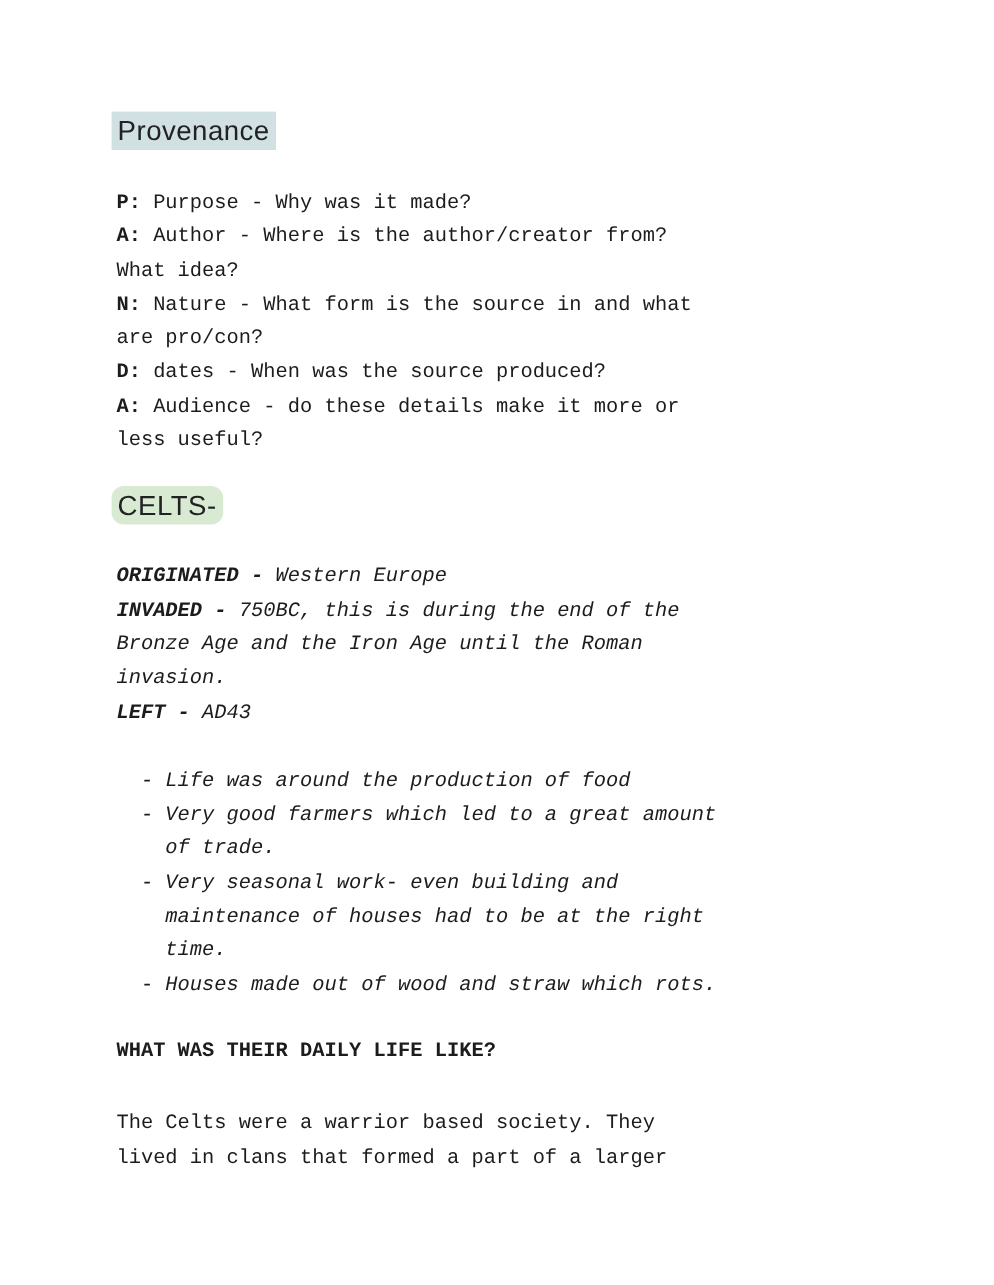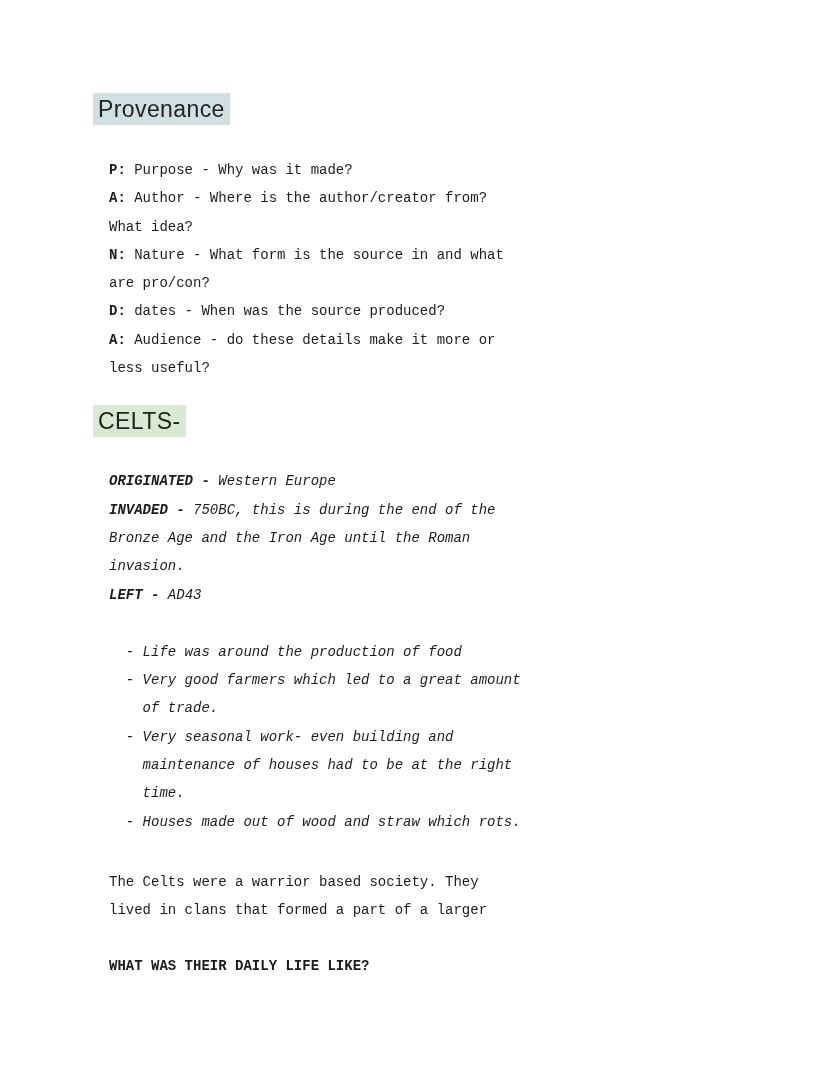--- a/index.html
+++ b/index.html
@@ -24,47 +24,46 @@
     font-family: "Liberation Sans", "DejaVu Sans", sans-serif;
     font-size: 23px;
     line-height: 32px;
     letter-spacing: 0.4px;
     color: #222222;
     padding: 0 5px;
     margin-left: -4px;
   }
   .mono {
     font-family: "Liberation Mono", "DejaVu Sans Mono", monospace;
-    font-size: 14px;
+    font-size: 17px;
     line-height: 28.3px;
     color: #1c1c1c;
     white-space: pre;
-    margin-left: 12px;
   }
   .mono .line { height: 28.3px; }
   .mono .b { font-weight: bold; }
   .panda        { margin-top: 31px; }
   .celts-head   { margin-top: 23px; }
   .celts-facts  { margin-top: 30px; font-style: italic; }
   .bullets      { margin-top: 29px; font-style: italic; }
   .daily-head   { margin-top: 27px; }
   .paragraph    { margin-top: 32px; }
 </style>
 </head>
 <body>
 
 <div class="doc">
 
   <div class="heading" style="background-color: rgb(208, 224, 227);">Provenance</div>
 
   <div class="mono panda"><div class="line"><span class="b">P:</span><span> Purpose - Why was it made?</span></div><div class="line"><span class="b">A:</span><span> Author - Where is the author/creator from?</span></div><div class="line"><span>What idea?</span></div><div class="line"><span class="b">N:</span><span> Nature - What form is the source in and what</span></div><div class="line"><span>are pro/con?</span></div><div class="line"><span class="b">D:</span><span> dates - When was the source produced?</span></div><div class="line"><span class="b">A:</span><span> Audience - do these details make it more or</span></div><div class="line"><span>less useful?</span></div></div>
 
-  <div class="heading celts-head" style="background-color: rgb(217, 234, 211);">CELTS-</div>
+  <div class="heading celts-head" style="background-color: rgb(217, 234, 211); border-radius: 10px;">CELTS-</div>
 
   <div class="mono celts-facts"><div class="line"><span class="b">ORIGINATED -</span><span> Western Europe</span></div><div class="line"><span class="b">INVADED -</span><span> 750BC, this is during the end of the</span></div><div class="line"><span>Bronze Age and the Iron Age until the Roman</span></div><div class="line"><span>invasion.</span></div><div class="line"><span class="b">LEFT -</span><span> AD43</span></div></div>
 
   <div class="mono bullets"><div class="line"><span>  - Life was around the production of food</span></div><div class="line"><span>  - Very good farmers which led to a great amount</span></div><div class="line"><span>    of trade.</span></div><div class="line"><span>  - Very seasonal work- even building and</span></div><div class="line"><span>    maintenance of houses had to be at the right</span></div><div class="line"><span>    time.</span></div><div class="line"><span>  - Houses made out of wood and straw which rots.</span></div></div>
 
+  <div class="mono daily-head"><div class="line"><span class="b">WHAT WAS THEIR DAILY LIFE LIKE?</span></div></div>
+
   <div class="mono paragraph"><div class="line"><span>The Celts were a warrior based society. They</span></div><div class="line"><span>lived in clans that formed a part of a larger</span></div></div>
-
-  <div class="mono daily-head"><div class="line"><span class="b">WHAT WAS THEIR DAILY LIFE LIKE?</span></div></div>
 
 </div>
 
 </body></html>

